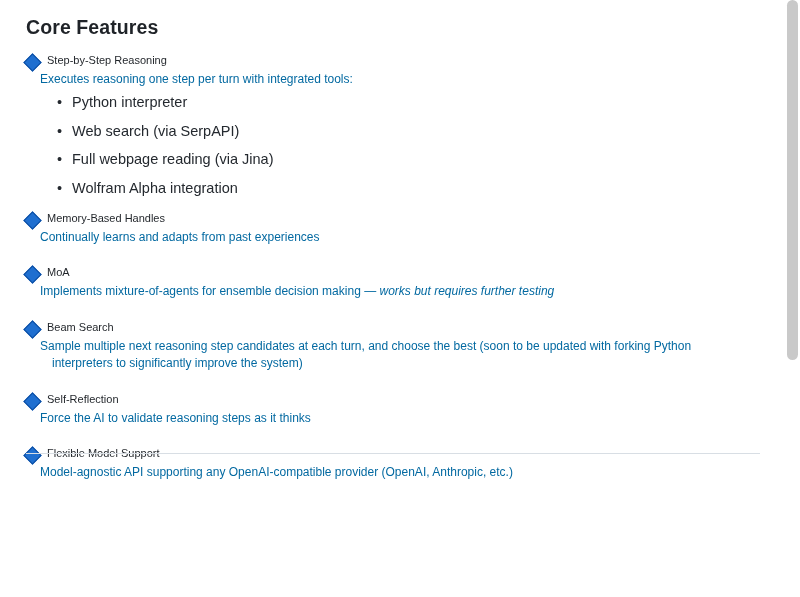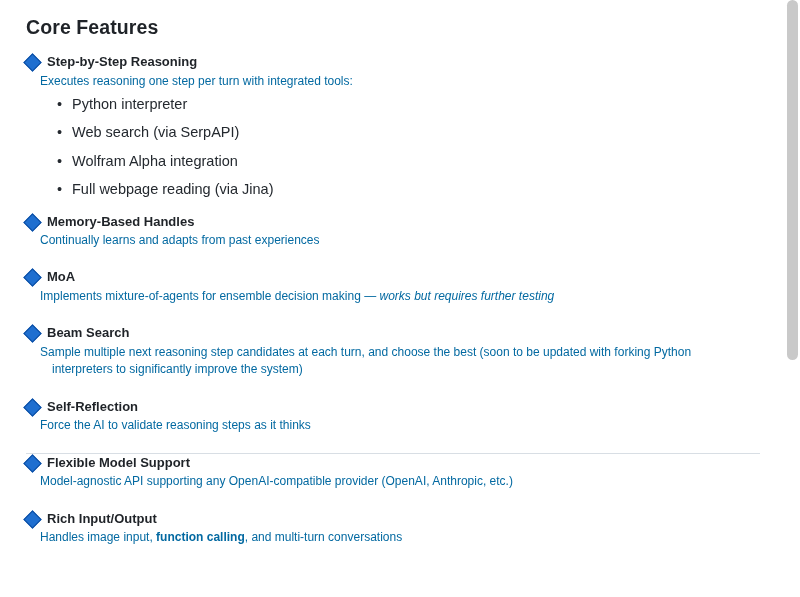--- a/index.html
+++ b/index.html
@@ -62,22 +62,22 @@
     flex: 0 0 auto;
     width: 13px;
     height: 13px;
     margin-top: 3px;
     transform: rotate(45deg);
     background: #1f6fd0;
     border: 1px solid #0b4da2;
     box-sizing: border-box;
   }
   .feature-name {
-    font-size: 13px;
-    font-weight: bold;
+    font-size: 11px;
+    font-weight: normal;
     color: #1f2328;
     line-height: 1.35;
   }
   .feature-desc {
     font-size: 12px;
     color: #0369a1;
     line-height: 1.45;
     margin: 0 0 0 14px;
     padding: 0;
   }
@@ -134,22 +134,22 @@
     <div class="feature-head">
       <span class="diamond"></span>
       <span class="feature-name">Step-by-Step Reasoning</span>
     </div>
     <p class="feature-desc">Executes reasoning one step per turn with integrated tools:</p>
   </div>
 
   <ul class="bullets">
     <li>Python interpreter</li>
     <li>Web search (via SerpAPI)</li>
+    <li>Full webpage reading (via Jina)</li>
     <li>Wolfram Alpha integration</li>
-    <li>Full webpage reading (via Jina)</li>
   </ul>
 
   <div class="feature">
     <div class="feature-head">
       <span class="diamond"></span>
       <span class="feature-name">Memory-Based Handles</span>
     </div>
     <p class="feature-desc">Continually learns and adapts from past experiences</p>
   </div>
 
@@ -188,26 +188,19 @@
   <div class="feature">
     <div class="feature-head">
       <span class="diamond"></span>
       <span class="feature-name">Flexible Model Support</span>
     </div>
     <p class="feature-desc">Model-agnostic API supporting any OpenAI-compatible provider (OpenAI, Anthropic, etc.)</p>
   </div>
 
   <div class="spacer-md"></div>
 
-  <div class="feature">
-    <div class="feature-head">
-      <span class="diamond"></span>
-      <span class="feature-name">Rich Input/Output</span>
-    </div>
-    <p class="feature-desc"><span>Handles image input, </span><b>function calling</b><span>, and multi-turn conversations</span></p>
-  </div>
 
   <div class="bottom-rule"></div>
 </div>
 
 <div class="scroll-gutter">
   <div class="scroll-thumb"></div>
 </div>
 
 </body></html>

